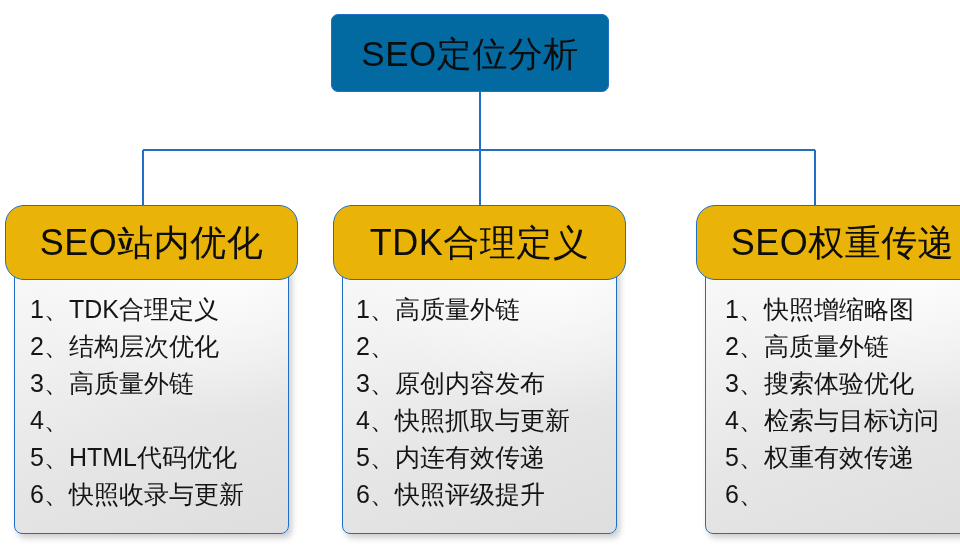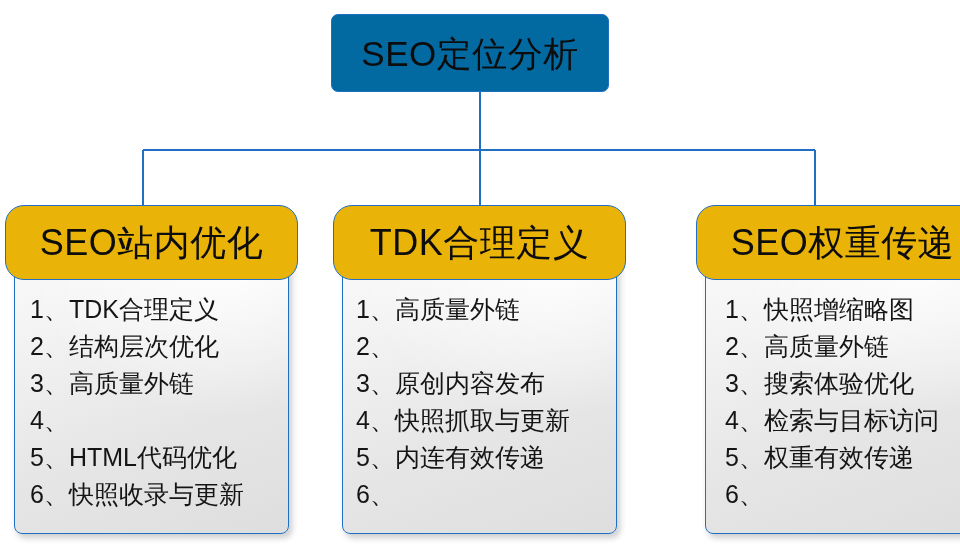--- a/index.html
+++ b/index.html
@@ -213,20 +213,21 @@
       <li class="item-row">
         <span class="item-num">4、</span>
         <span class="item-text">快照抓取与更新</span>
       </li>
       <li class="item-row">
         <span class="item-num">5、</span>
         <span class="item-text">内连有效传递</span>
       </li>
       <li class="item-row">
         <span class="item-num">6、</span>
+        <span class="item-text">快照评级提升</span>
       </li>
     </ul>
   </div>
 
   <div class="column col-3">
     <div class="panel-body"></div>
     <div class="panel-header">
       <span class="panel-header-title">SEO权重传递</span>
     </div>
     <ul class="item-list">

